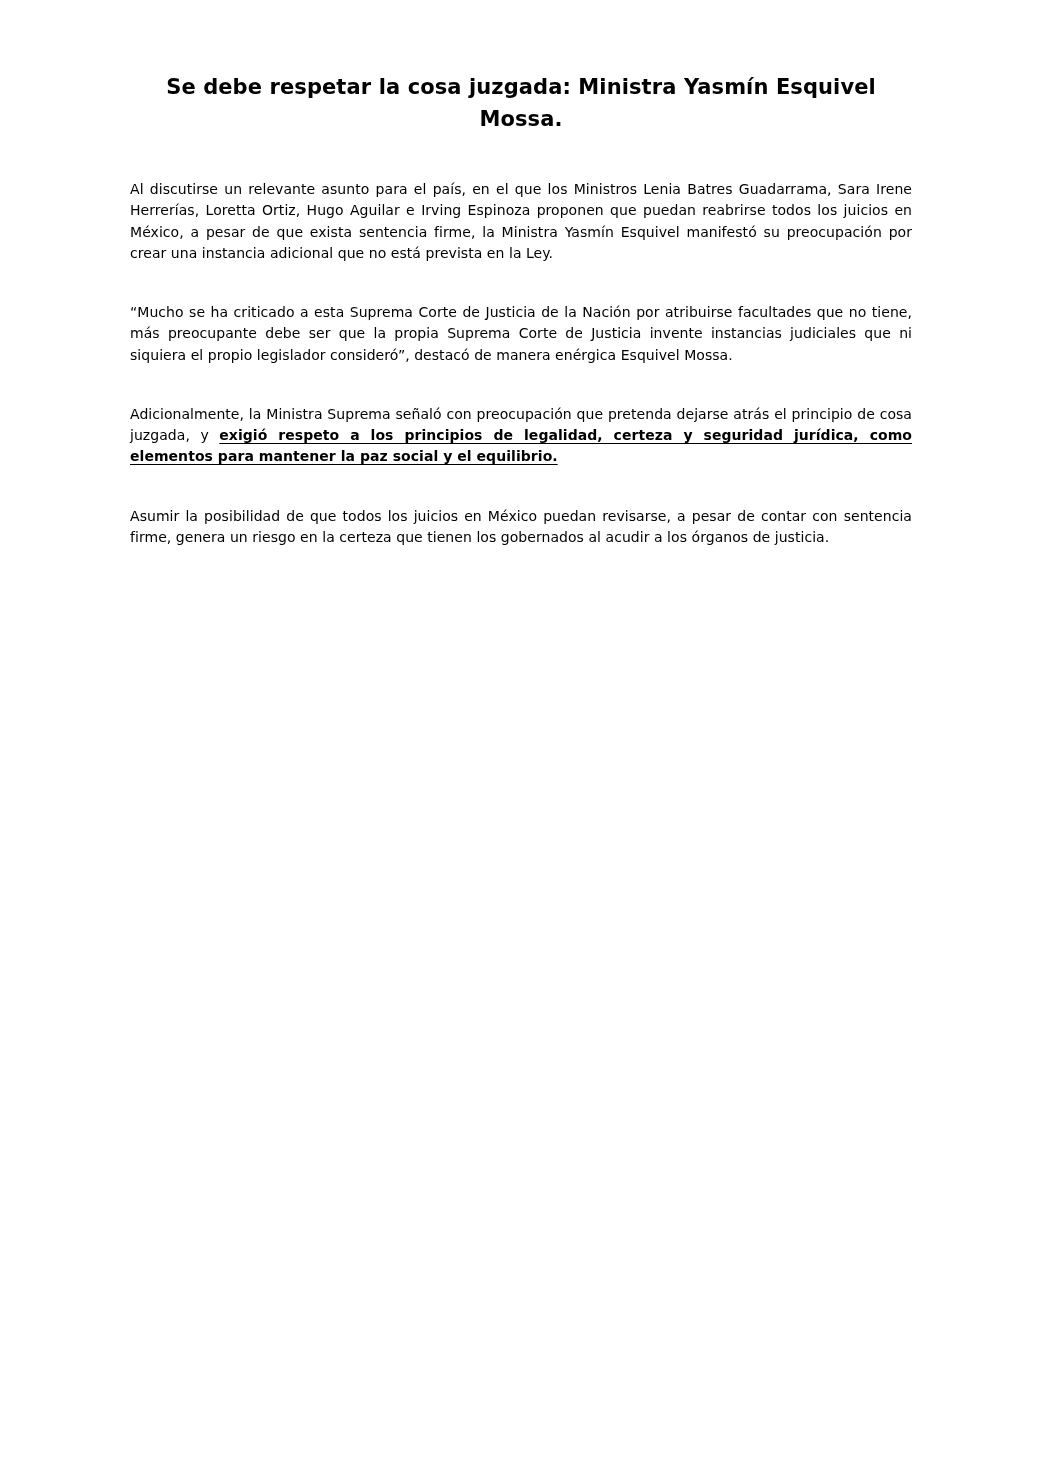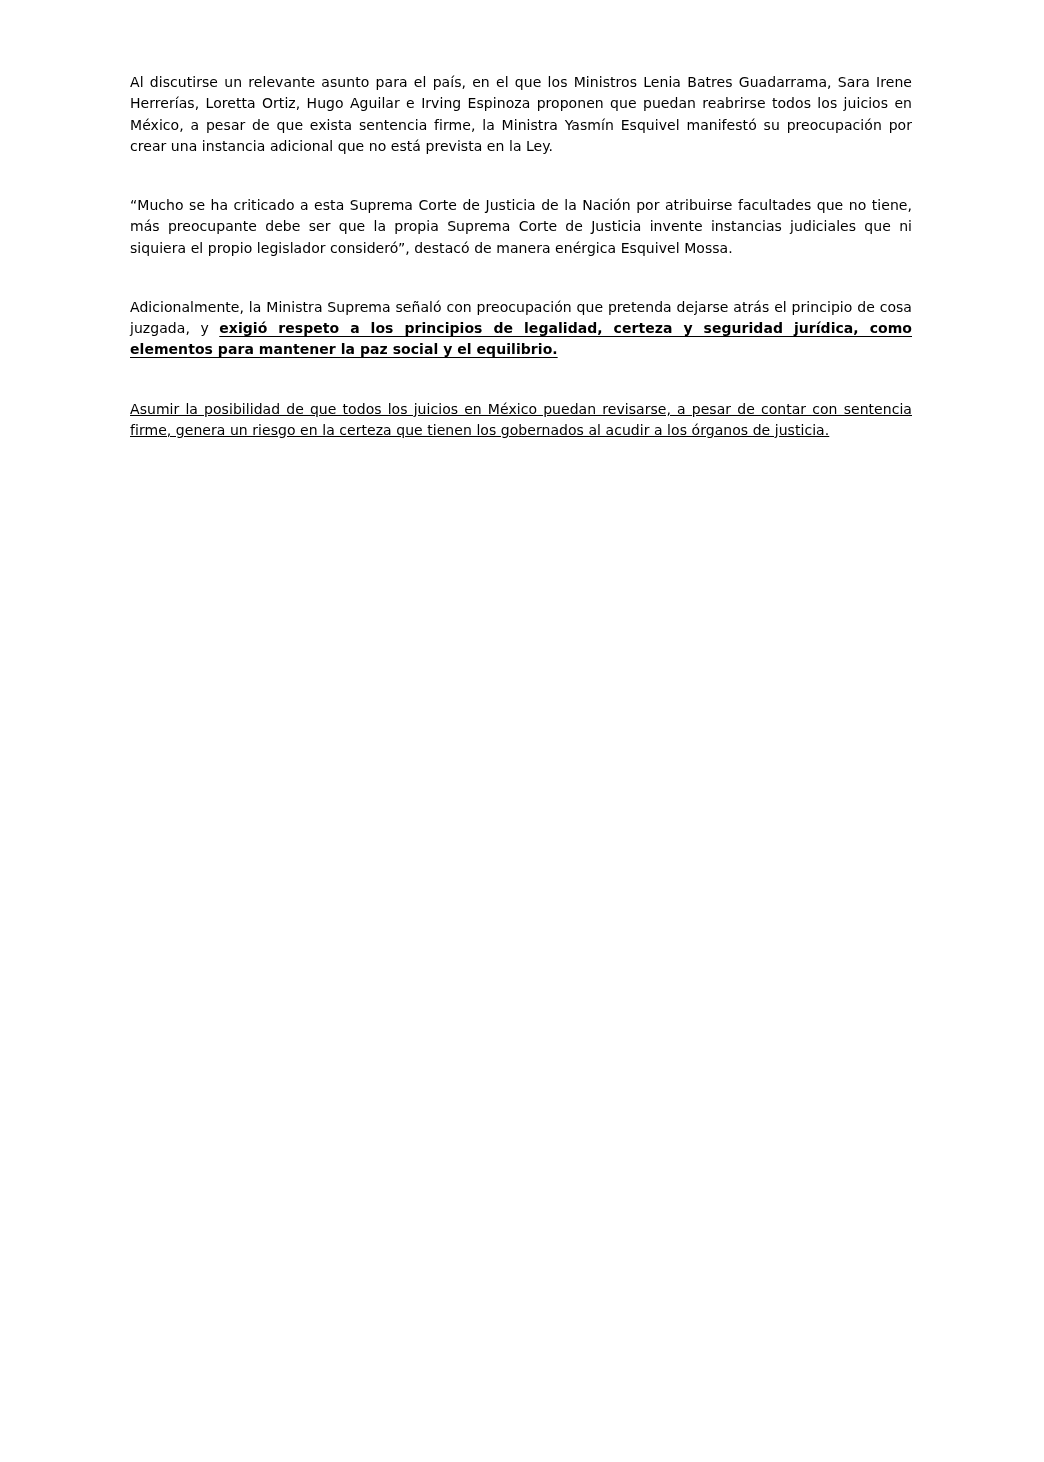--- a/index.html
+++ b/index.html
@@ -34,39 +34,39 @@
   p.para {
     font-size: 14px;
     line-height: 1.52;
     text-align: justify;
     text-justify: inter-word;
     margin: 0 0 38px 0;
     letter-spacing: 0.05px;
   }
   p.para:last-child {
     margin-bottom: 16px;
-    text-decoration: underline;
   }
   .b {
     font-weight: normal;
   }
   .u {
     font-weight: bold;
     text-decoration: underline;
     text-underline-offset: 3px;
   }
   .quote-para {
     text-align: justify;
   }
 </style>
 </head>
 <body>
 
 <div class="page">
 
+  <h1 class="doc-title">Se debe respetar la cosa juzgada: Ministra Yasmín Esquivel Mossa.</h1>
 
   <p class="para">Al discutirse un relevante asunto para el país, en el que los Ministros Lenia Batres Guadarrama, Sara Irene Herrerías, Loretta Ortiz, Hugo Aguilar e Irving Espinoza proponen que puedan reabrirse todos los juicios en México, a pesar de que exista sentencia firme, la Ministra Yasmín Esquivel manifestó su preocupación por crear una instancia adicional que no está prevista en la Ley.</p>
 
   <p class="para quote-para">
     <span class="b">“Mucho se ha criticado a esta Suprema Corte de Justicia de la Nación por atribuirse facultades que no tiene, más preocupante debe ser que la propia Suprema Corte de Justicia invente instancias judiciales que ni siquiera el propio legislador consideró</span><span>”, destacó de manera enérgica Esquivel Mossa.</span>
   </p>
 
   <p class="para">
     <span>Adicionalmente, la Ministra Suprema señaló con preocupación que pretenda dejarse atrás el principio de cosa juzgada, y </span><span class="u">exigió respeto a los principios de legalidad, certeza y seguridad jurídica, como elementos para mantener la paz social y el equilibrio.</span>
   </p>

